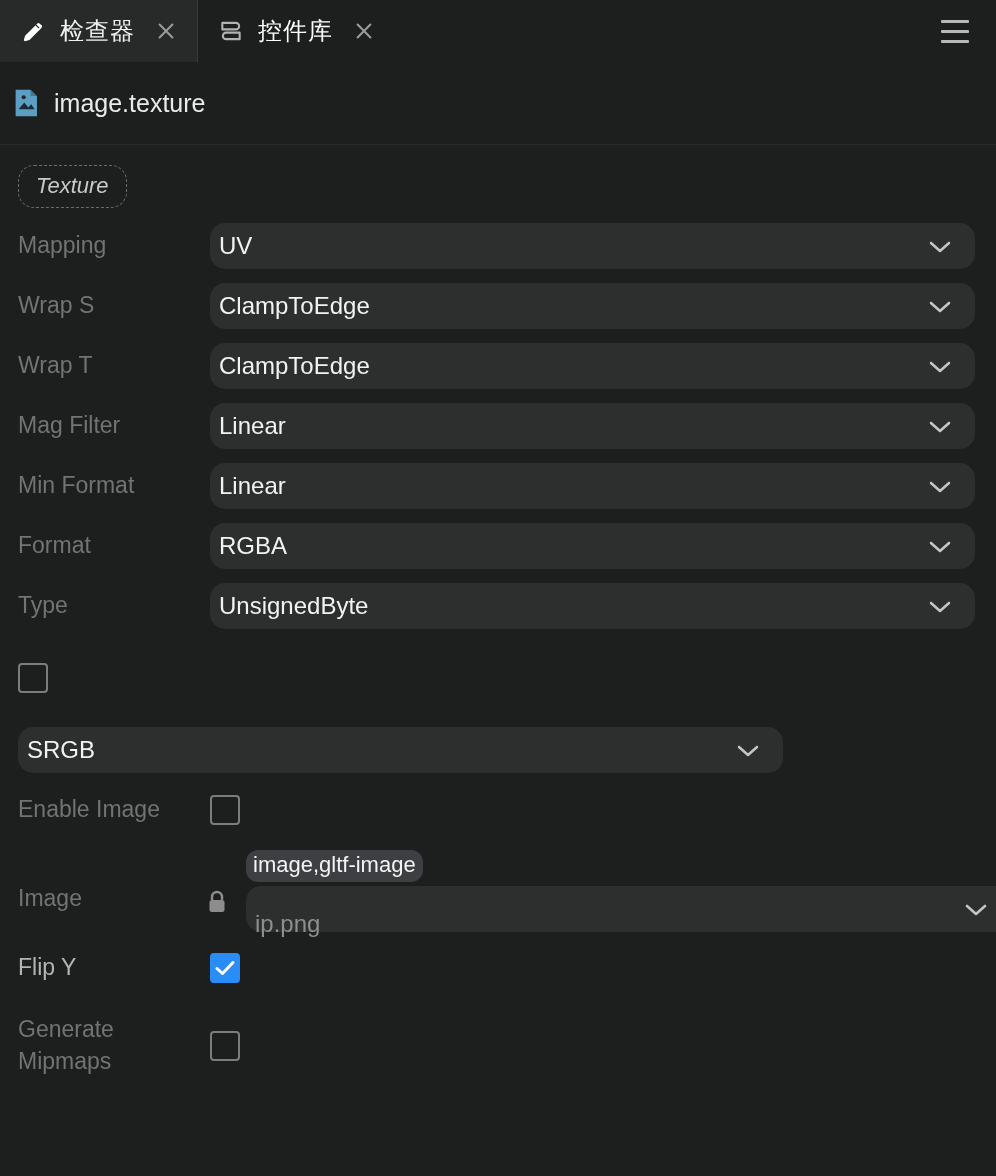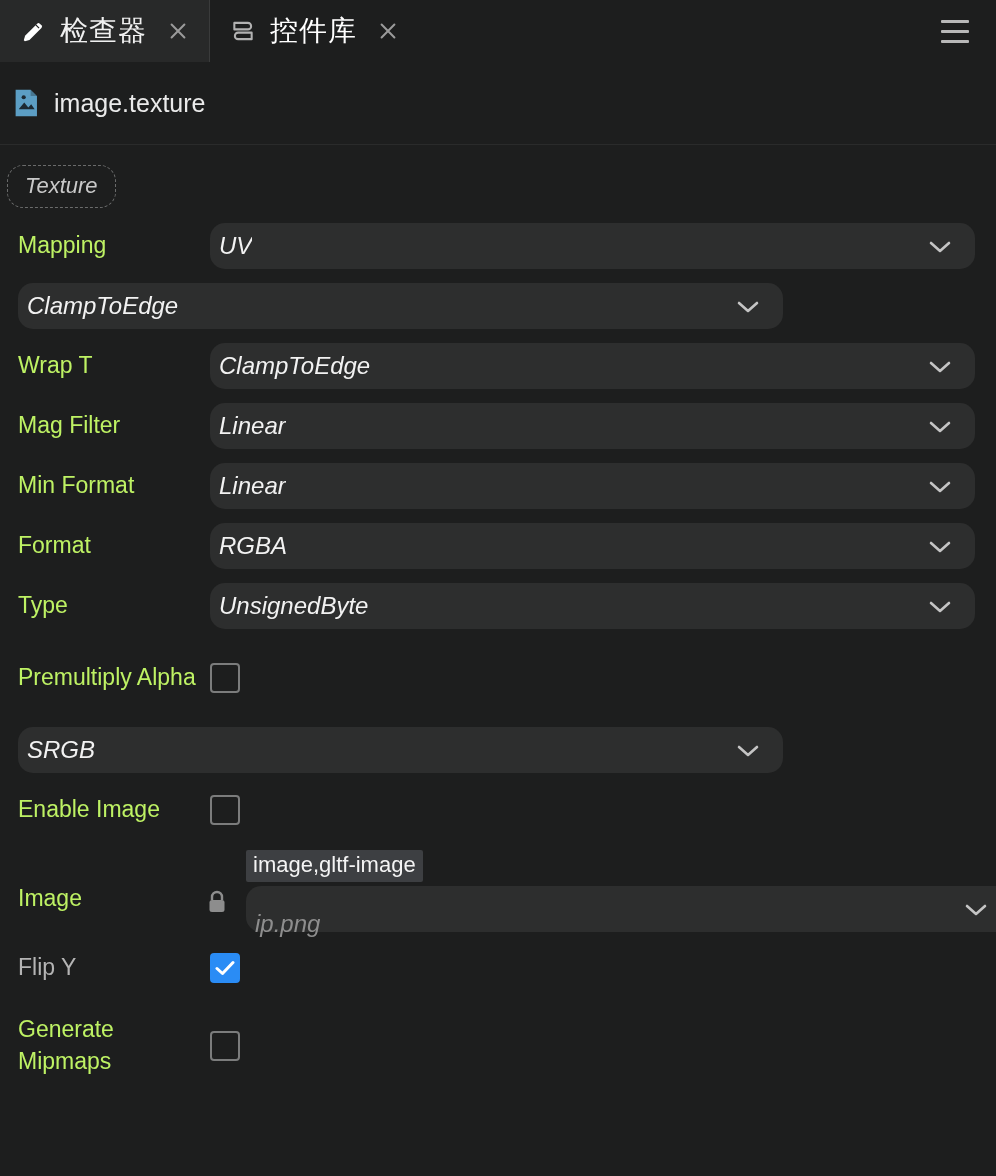--- a/index.html
+++ b/index.html
@@ -35,21 +35,21 @@
   }
   .tab-icon {
     width: 26px;
     height: 26px;
     display: flex;
     align-items: center;
     justify-content: center;
     flex: 0 0 auto;
   }
   .tab-label {
-    font-size: 28px;
+    font-size: 24px;
     letter-spacing: 1px;
     white-space: nowrap;
   }
   .tab.active .tab-label { color: #f0f0f0; }
   .tab.inactive .tab-label { color: #ffffff; }
   .tab-close {
     width: 26px;
     height: 26px;
     display: flex;
     align-items: center;
@@ -95,21 +95,21 @@
     color: #eaeaea;
   }
 
   
   .inspector-body {
     padding: 0;
     background: #1d1e1e;
   }
 
   .section-badge-row {
-    padding: 20px 0 8px 7px;
+    padding: 20px 0 8px 18px;
   }
   .section-badge {
     display: inline-block;
     border: 1px dashed #6a6b6b;
     border-radius: 16px;
     padding: 7px 17px 8px 17px;
     font-style: italic;
     font-size: 22px;
     color: #c9c9c9;
   }
@@ -119,21 +119,21 @@
     align-items: center;
     min-height: 60px;
     padding: 0 18px 0 18px;
   }
   .prop-row.tall { min-height: 84px; align-items: center; }
 
   .prop-label {
     width: 192px;
     flex: 0 0 192px;
     font-size: 23px;
-    color: #bef264;
+    color: #737373;
     line-height: 1.38;
     padding-right: 10px;
   }
   .prop-label.bright { color: #b4b4b4; }
 
   .prop-control {
     flex: 1 1 auto;
     display: flex;
     align-items: center;
     position: relative;
@@ -142,21 +142,20 @@
   .select {
     position: relative;
     width: 765px;
     height: 46px;
     background: #2d2e2e;
     border-radius: 15px;
     display: flex;
     align-items: center;
     padding: 0 46px 0 9px;
     cursor: pointer;
-    font-style: italic;
   }
   .select-value {
     font-size: 24px;
     color: #f2f2f2;
     white-space: nowrap;
     overflow: hidden;
     text-overflow: ellipsis;
   }
   .select.disabled .select-value { color: #8e8e8e; margin-top: 29px; }
   .select .chev {
@@ -211,21 +210,21 @@
     padding-top: 14px;
   }
   .tag-badge {
     position: absolute;
     top: 10px;
     left: 0;
     background: #3d3f42;
     color: #f4f4f4;
     font-size: 22px;
     padding: 3px 7px 5px 7px;
-    border-radius: 2px;
+    border-radius: 12px;
     white-space: nowrap;
     z-index: 5;
     line-height: 1.1;
   }
   .select.image-select {
     margin-top: 32px;
   }
 </style>
 </head>
 <body>
@@ -295,20 +294,21 @@
         <span class="chev">
           <svg width="22" height="13" viewBox="0 0 22 13">
               <path d="M2 2.5 L11 10.5 L20 2.5" fill="none" stroke="#c4c4c4" stroke-width="2.6" stroke-linecap="round" stroke-linejoin="round"></path>
             </svg>
         </span>
       </div>
     </div>
   </div>
 
   <div class="prop-row">
+    <div class="prop-label">Wrap S</div>
     <div class="prop-control">
       <div class="select">
         <span class="select-value">ClampToEdge</span>
         <span class="chev">
           <svg width="22" height="13" viewBox="0 0 22 13">
               <path d="M2 2.5 L11 10.5 L20 2.5" fill="none" stroke="#c4c4c4" stroke-width="2.6" stroke-linecap="round" stroke-linejoin="round"></path>
             </svg>
         </span>
       </div>
     </div>
@@ -378,21 +378,20 @@
         <span class="chev">
           <svg width="22" height="13" viewBox="0 0 22 13">
               <path d="M2 2.5 L11 10.5 L20 2.5" fill="none" stroke="#c4c4c4" stroke-width="2.6" stroke-linecap="round" stroke-linejoin="round"></path>
             </svg>
         </span>
       </div>
     </div>
   </div>
 
   <div class="prop-row tall">
-    <div class="prop-label">Premultiply Alpha</div>
     <div class="prop-control">
       <div class="checkbox">
         
       </div>
     </div>
   </div>
 
   <div class="prop-row">
     <div class="prop-control">
       <div class="select">

